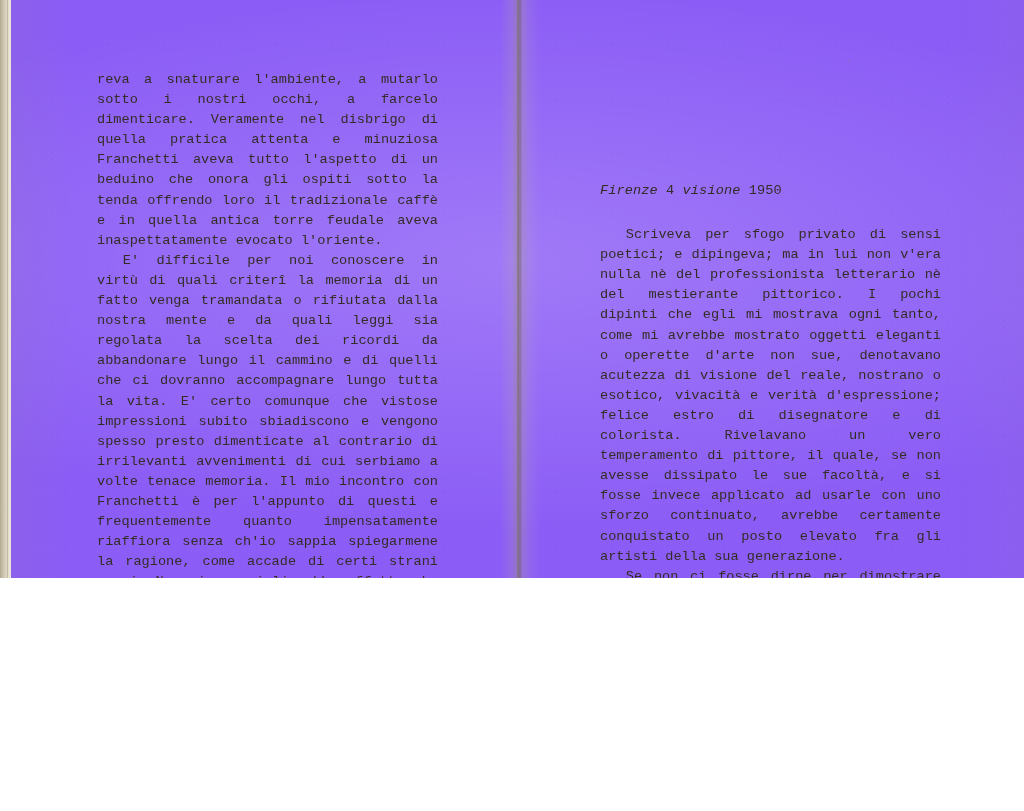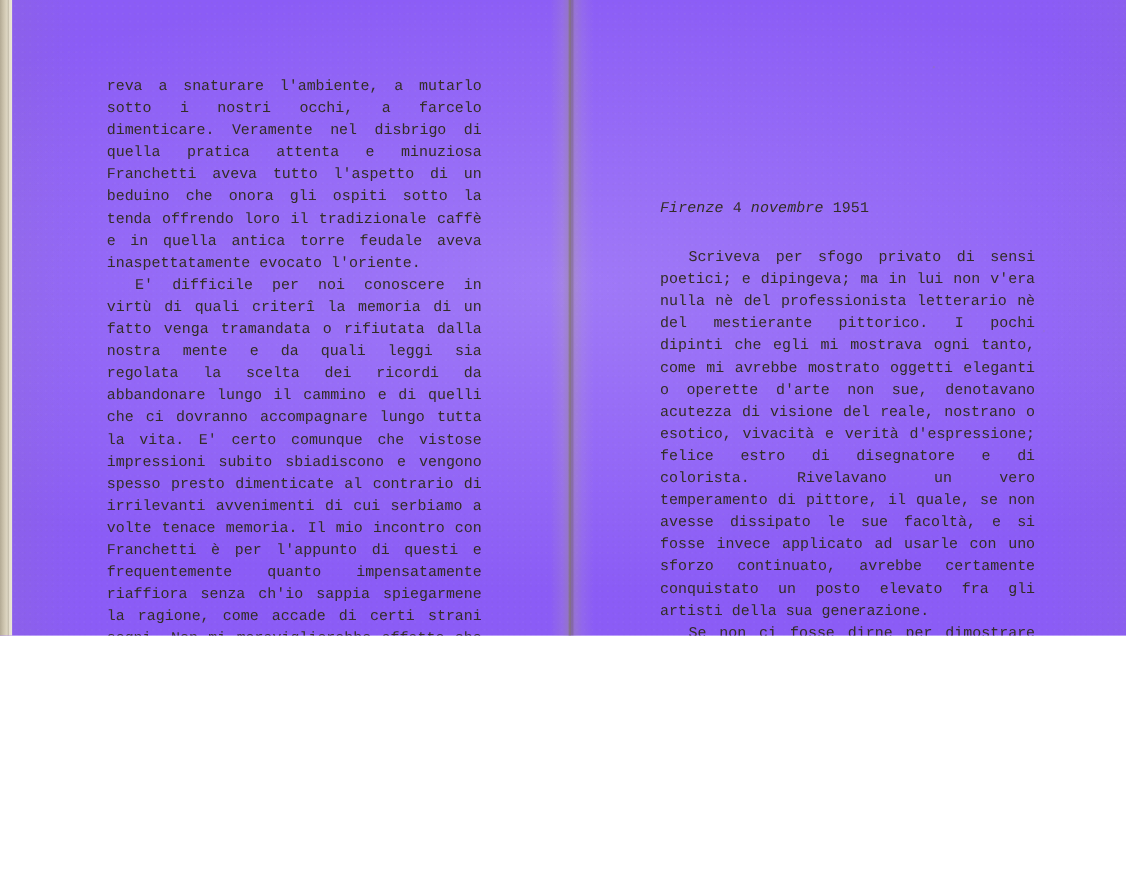--- a/index.html
+++ b/index.html
@@ -167,21 +167,21 @@
 
     <div class="speck" style="left:300px; top:420px; width:2px; height:2px;"></div>
     <div class="speck" style="left:160px; top:640px; width:1.5px; height:1.5px;"></div>
     <div class="speck" style="left:410px; top:556px; width:2px; height:2px; opacity:.5;"></div>
   </div>
 
   <div class="page-right">
     <div class="textblock block-right">
 
       <p class="dateline">
-        <span class="it">Firenze</span><span class="ro"> </span><span class="ro">4</span><span class="ro"> </span><span class="it">novembre</span><span class="ro"> </span><span class="ro">1951</span>
+        <span class="it">Firenze</span><span class="ro"> </span><span class="ro">4</span><span class="ro"> </span><span class="it">visione</span><span class="ro"> </span><span class="ro">1950</span>
       </p>
 
 
       <p class="para">Scriveva per sfogo privato di sensi poetici; e dipingeva; ma in lui non v'era nulla nè del professionista letterario nè del mestierante pittorico. I pochi dipinti che egli mi mostrava ogni tanto, come mi avrebbe mostrato oggetti eleganti o operette d'arte non sue, denotavano acutezza di visione del reale, nostrano o esotico, vivacità e verità d'espressione; felice estro di disegnatore e di colorista. Rivelavano un vero temperamento di pittore, il quale, se non avesse dissipato le sue facoltà, e si fosse invece applicato ad usarle con uno sforzo continuato, avrebbe certamente conquistato un posto elevato fra gli artisti della sua generazione.</p>
 
       <p class="para">Se non ci fosse dirne per dimostrare la fondatezza di questo mio asserto, basterebbero le sue copie da Giorgione e da Raffaello, veramente eccellenti e degne, per superiore aderenza allo spirito degli originali e per forza di esecuzione, di un ottimo maestro nella sua arte.</p>
 
     </div>
 
     <div class="speck" style="left:330px; top:60px; width:2px; height:2px;"></div>

